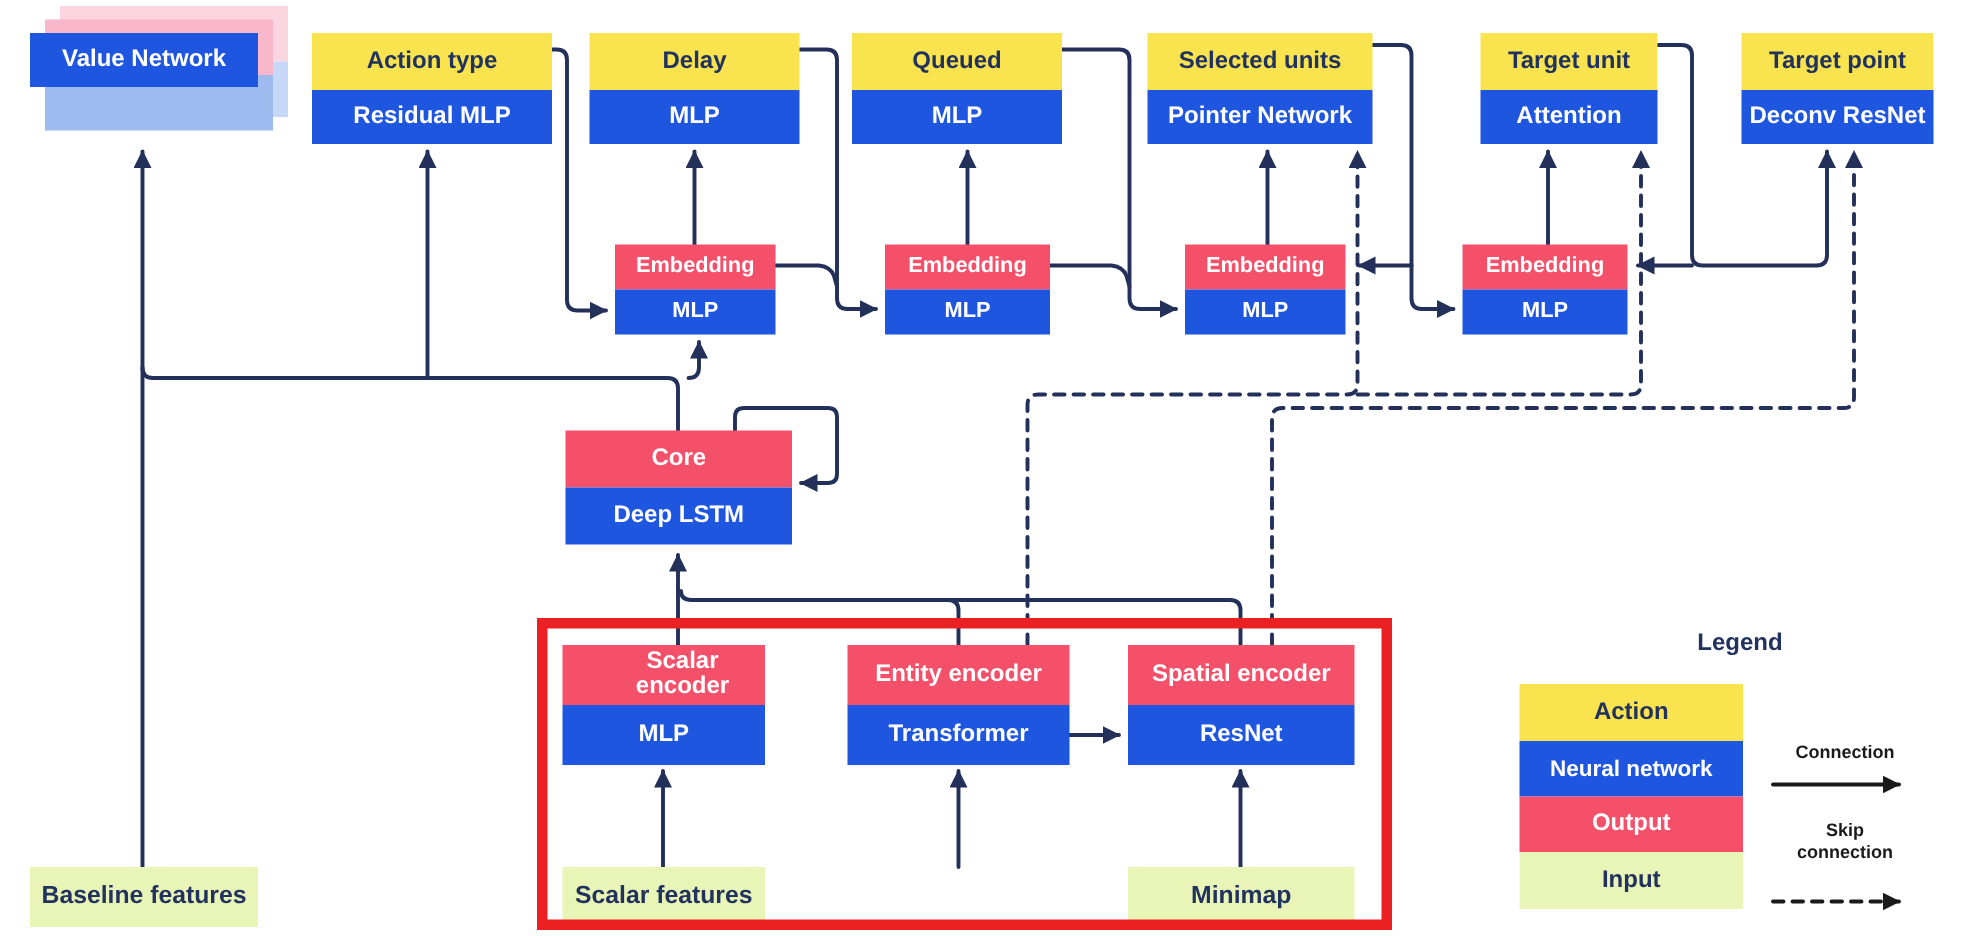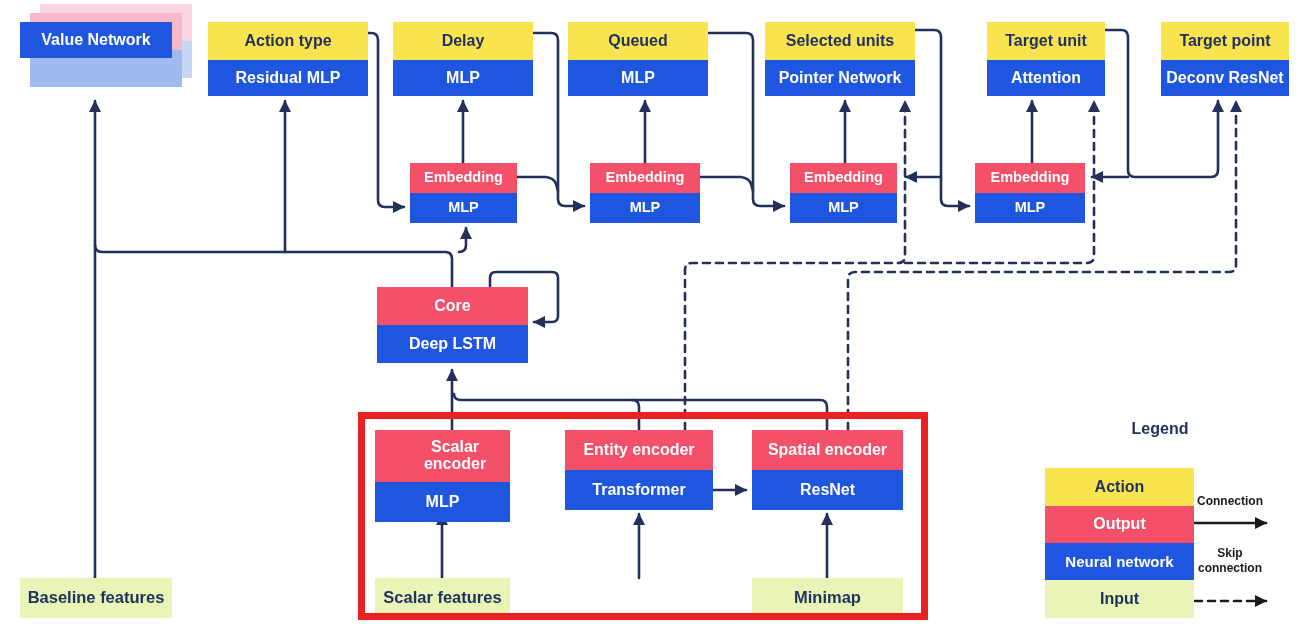--- a/index.html
+++ b/index.html
@@ -129,21 +129,21 @@
     <div class="row red" style="height:30px;">Embedding</div>
     <div class="row blue" style="height:30px;">MLP</div>
   </div>
 
   <div class="node" style="left:377px;top:287px;width:151px;">
     <div class="row red" style="height:38px;">Core</div>
     <div class="row blue" style="height:38px;">Deep LSTM</div>
   </div>
 
   <div class="node" style="left:375px;top:430px;width:135px;">
-    <div class="row red" style="height:52px;padding-left:25px;">Scalar encoder</div>
+    <div class="row red" style="height:40px;padding-left:25px;">Scalar encoder</div>
     <div class="row blue" style="height:40px;">MLP</div>
   </div>
   <div class="node" style="left:565px;top:430px;width:148px;">
     <div class="row red" style="height:40px;">Entity encoder</div>
     <div class="row blue" style="height:40px;">Transformer</div>
   </div>
   <div class="node" style="left:752px;top:430px;width:151px;">
     <div class="row red" style="height:40px;">Spatial encoder</div>
     <div class="row blue" style="height:40px;">ResNet</div>
   </div>
@@ -154,24 +154,24 @@
   <div class="node ftr" style="left:375px;top:578px;width:135px;">
     <div class="row green" style="height:40px;">Scalar features</div>
   </div>
   <div class="node ftr" style="left:752px;top:578px;width:151px;">
     <div class="row green" style="height:40px;">Minimap</div>
   </div>
 
   <div class="hl" style="left:358px;top:412px;width:556px;height:194px;"></div>
 
   <div class="legend-title" style="left:1060px;top:420px;width:200px;">Legend</div>
-  <div class="node" style="left:1013px;top:468px;width:149px;margin-left:32px;">
+  <div class="node" style="left:1013px;top:456px;width:149px;">
     <div class="row yellow" style="height:38px;">Action</div>
+    <div class="row blue" style="height:37px;font-size:15px;">Neural network</div>
     <div class="row red" style="height:37px;">Output</div>
-    <div class="row blue" style="height:37px;font-size:15px;">Neural network</div>
     <div class="row green" style="height:38px;">Input</div>
   </div>
   <div class="legend-label" style="left:1172px;top:494px;width:116px;">Connection</div>
   <div class="legend-label" style="left:1172px;top:546px;width:116px;">
     <span>Skip</span><br>
     <span>connection</span>
   </div>
 
 </div>
 

